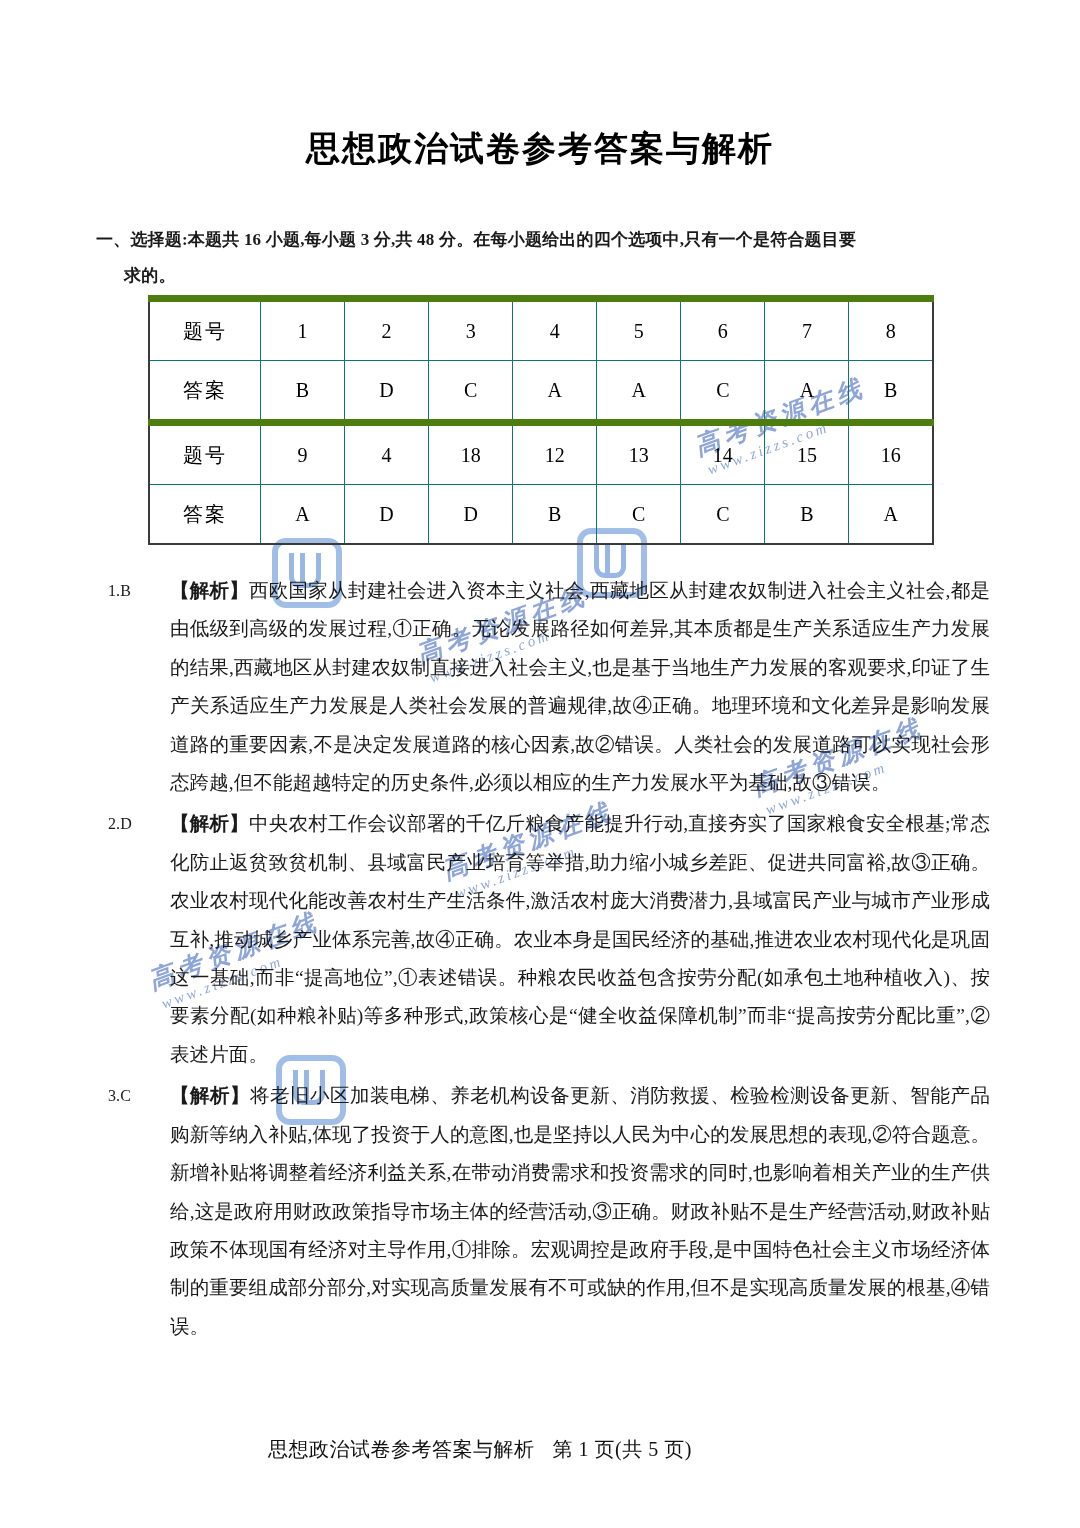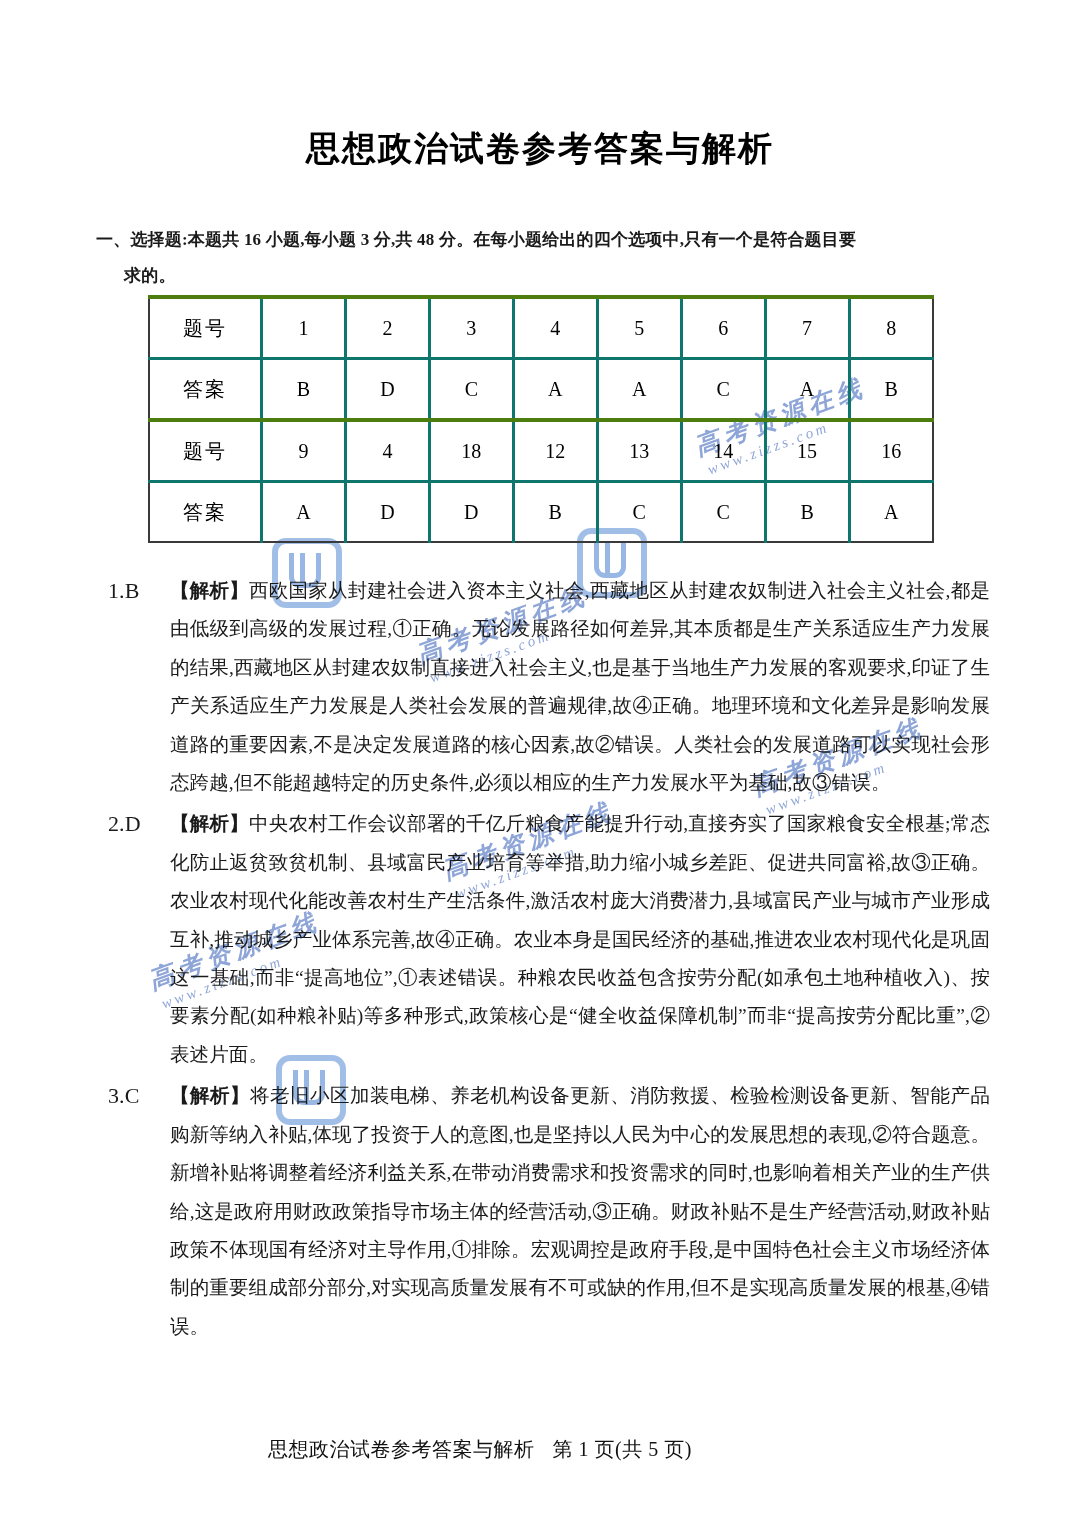--- a/index.html
+++ b/index.html
@@ -117,33 +117,33 @@
   
   .answer-table {
     position: absolute;
     top: 295px;
     left: 148px;
     width: 786px;
     border-collapse: collapse;
     table-layout: fixed;
   }
   .answer-table td {
-    border: 3px solid #0f766e;
+    border: 1px solid #0f766e;
     height: 56px;
     text-align: center;
     vertical-align: middle;
     font-size: 20px;
     color: #000;
   }
   .answer-table td.lbl {
     width: 108px;
     font-size: 20px;
     letter-spacing: 2px;
   }
-  .answer-table tr.band-top td { border-top: 4px solid #4d7c0f; }
+  .answer-table tr.band-top td { border-top: 7px solid #4d7c0f; }
   .answer-table tr.band-bot td { border-bottom: 2px solid #3a3a3a; }
   .answer-table td:first-child { border-left: 2px solid #3a3a3a; }
   .answer-table td:last-child  { border-right: 2px solid #3a3a3a; }
 
   
   .explanations {
     position: absolute;
     top: 572px;
     left: 108px;
     width: 882px;
@@ -156,21 +156,21 @@
     line-height: 38.4px;
     text-align: justify;
     text-justify: inter-ideograph;
     letter-spacing: .1px;
   }
   .exp .marker {
     position: absolute;
     left: 0;
     top: 0;
     width: 56px;
-    font-size: 22px;
+    font-size: 16px;
     line-height: 38.4px;
     white-space: nowrap;
   }
   .exp .tag { font-weight: 700; }
 
   
   .footer {
     position: absolute;
     top: 1436px;
     left: 0;

